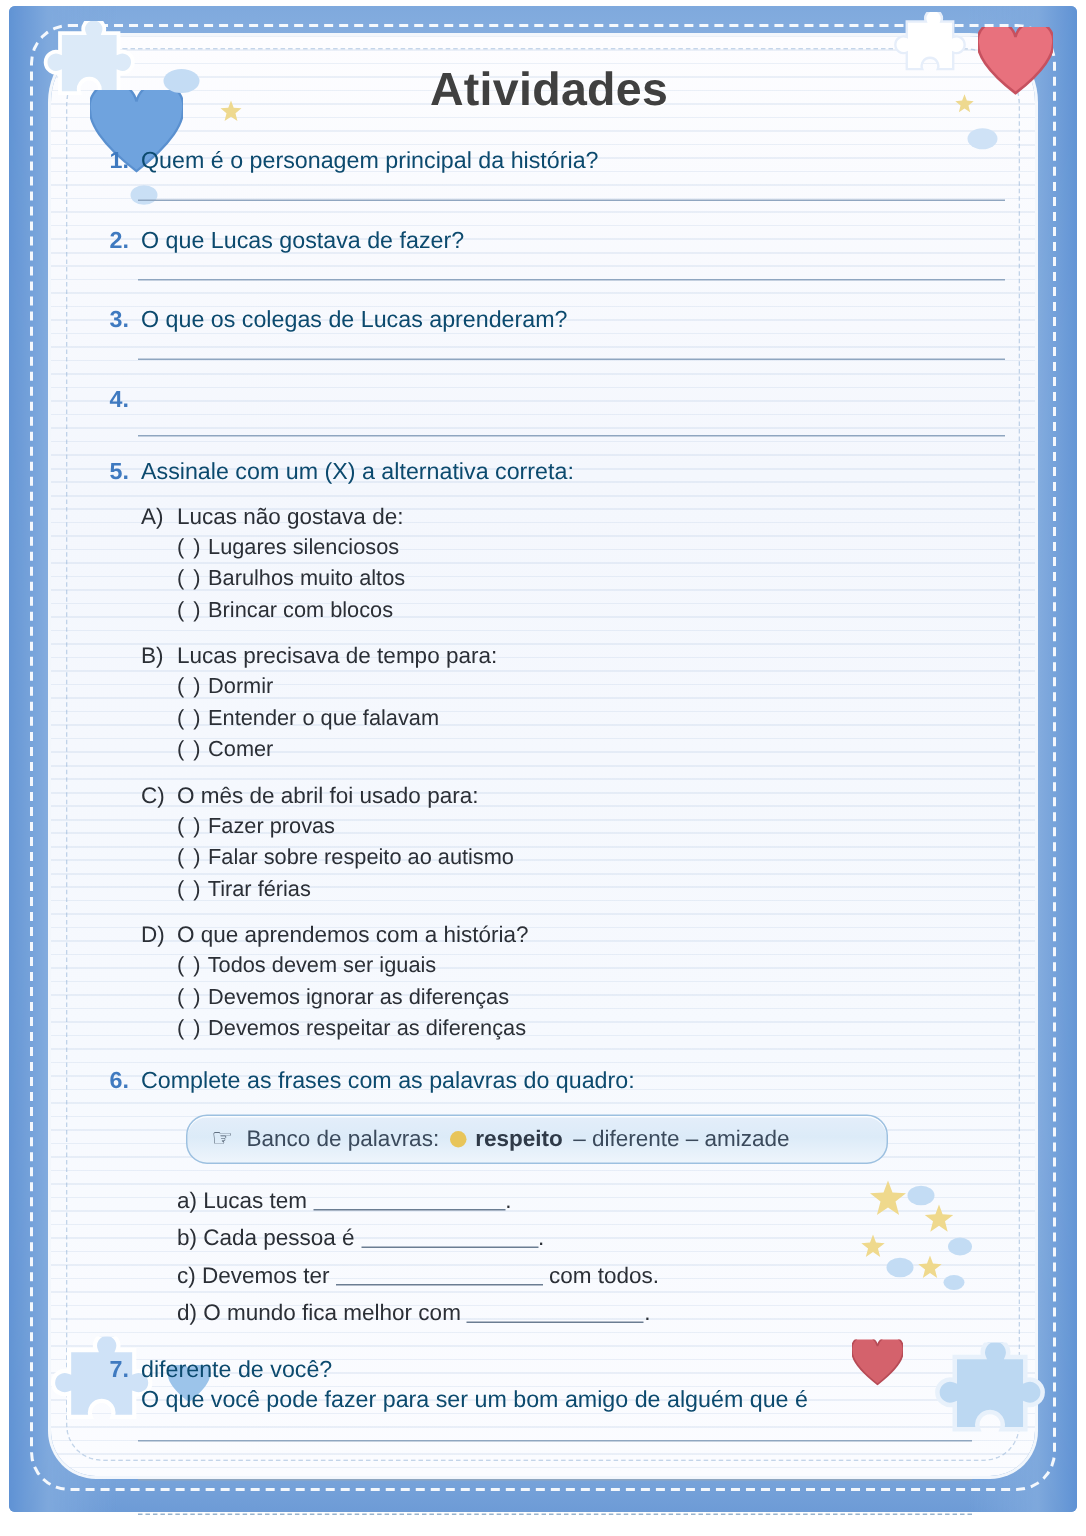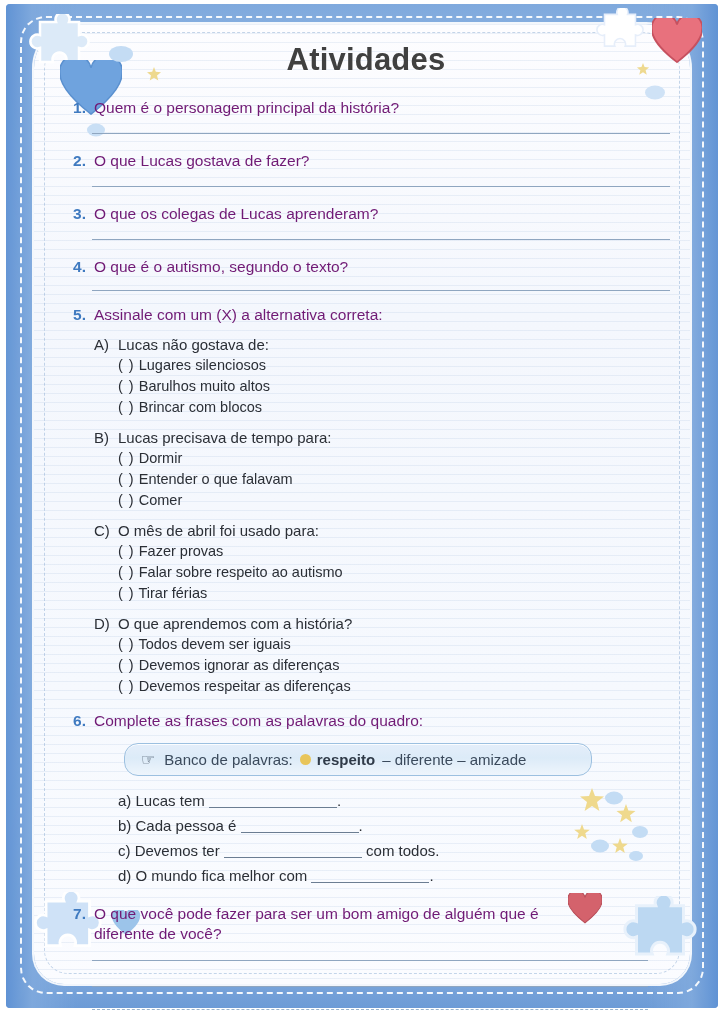--- a/index.html
+++ b/index.html
@@ -130,21 +130,21 @@
     font-size: 15.5px;
     font-weight: bold;
     color: #3f7ac0;
     text-align: right;
     padding-right: 8px;
     line-height: 20px;
   }
   .q-text {
     font-size: 15.5px;
     line-height: 20px;
-    color: #701a75;
+    color: #0c4a6e;
   }
 
   .answer-line {
     height: 1px;
     background: #8fa6c0;
     margin: 15px 0 17px 30px;
     width: 578px;
   }
   .answer-line.tight { margin: 13px 0 6px 30px; }
 
@@ -365,21 +365,20 @@
     <div class="answer-line"></div>
 
     <div class="q-row">
       <div class="q-num">3.</div>
       <div class="q-text">O que os colegas de Lucas aprenderam?</div>
     </div>
     <div class="answer-line"></div>
 
     <div class="q-row">
       <div class="q-num">4.</div>
-      <div class="q-text">O que é o autismo, segundo o texto?</div>
     </div>
     <div class="answer-line tight"></div>
 
     <div class="q-row" style="margin-top:14px;">
       <div class="q-num">5.</div>
       <div class="q-text">Assinale com um (X) a alternativa correta:</div>
     </div>
 
     <div class="grp">
       <div class="grp-title">
@@ -500,22 +499,22 @@
       <div class="fill">
         <span>d)</span>
         <span>O mundo fica melhor com</span>
         <span class="blank b-md"></span><span>.</span>
       </div>
     </div>
 
     <div class="q-row" style="margin-top:16px;">
       <div class="q-num">7.</div>
       <div class="q-text">
+        <div>diferente de você?</div>
         <div>O que você pode fazer para ser um bom amigo de alguém que é</div>
-        <div>diferente de você?</div>
       </div>
     </div>
     <div class="line7"></div>
     <div class="line7 second"></div>
     <div class="dash-sep"></div>
 
     <div class="footer">Blog Ello Educar</div>
   </div>
 </div>
 

